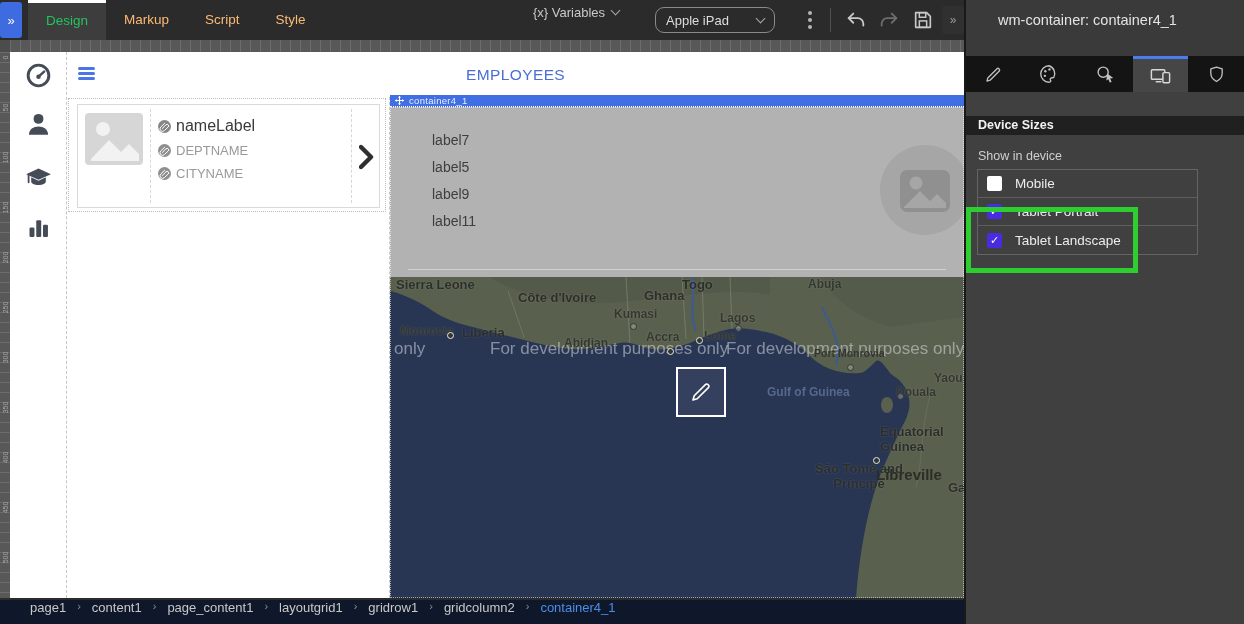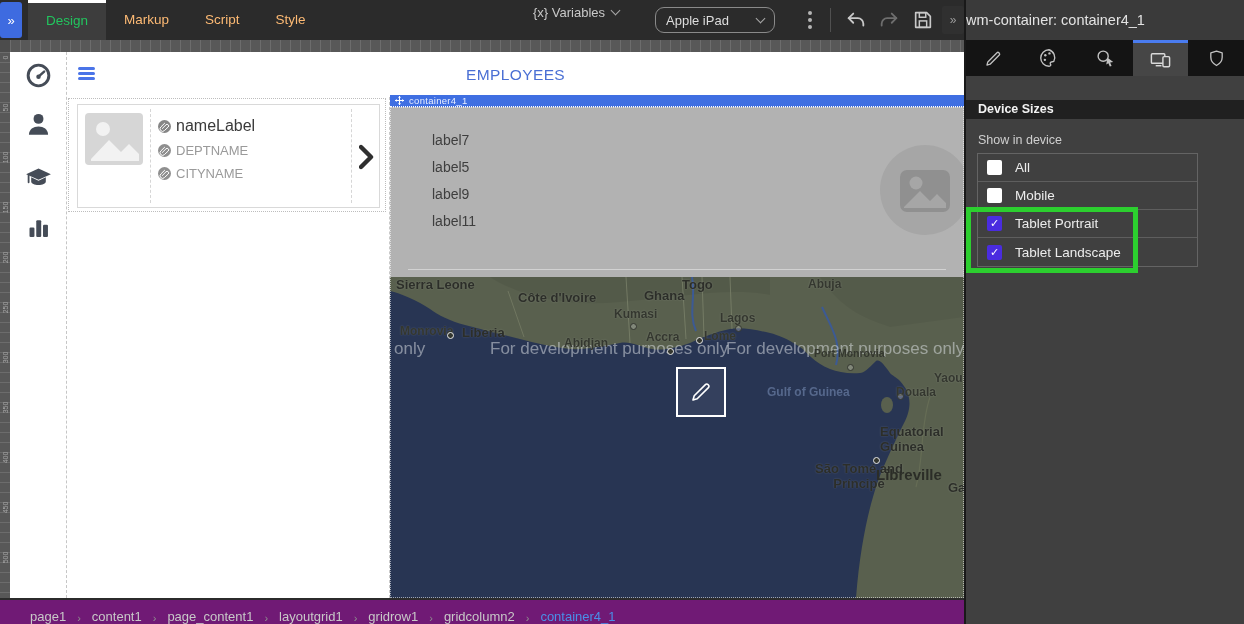--- a/index.html
+++ b/index.html
@@ -82,29 +82,29 @@
   .m-water{font-weight:bold;font-size:12px;color:#56688c}
   .m-watermark{font-size:17px;color:rgba(228,231,236,.5);z-index:2}
   .wrap{white-space:normal}
   .mk{position:absolute;border-radius:50%;z-index:3}
   .mk.filled{width:7px;height:7px;background:#33362f;border:1.5px solid #e8e8e8}
   .mk.open{width:7px;height:7px;border:1.5px solid #33362f;background:rgba(255,255,255,.25)}
   .pencil-btn{position:absolute;left:286px;top:90px;width:50px;height:50px;border:2px solid #fff;
     background:rgba(255,255,255,.06);display:flex;align-items:center;justify-content:center;cursor:pointer;z-index:4}
 
   
-  .breadcrumb{position:absolute;left:0;top:600px;width:964px;height:24px;background:#701a75;
-    display:flex;align-items:flex-end;padding-left:30px}
+  .breadcrumb{position:absolute;left:0;top:600px;width:964px;height:24px;background:#0f172a;
+    display:flex;align-items:flex-start;padding-left:30px}
   .bc-item{font-size:13px;color:#c8c8c8;margin-right:11px;cursor:pointer}
   .bc-item.active{color:#4a8fe8}
   .bc-sep{font-size:11px;color:#8f8f8f;margin-right:11px}
 
   
   .panel{position:absolute;left:964px;top:0;width:280px;height:624px;background:#404040;border-left:2px solid #191919}
-  .panel-title{height:40px;background:#3a3a3a;line-height:40px;color:#e3e3e3;font-size:14.5px}
+  .panel-title{height:56px;background:#3a3a3a;line-height:40px;padding-left:32px;color:#e3e3e3;font-size:14.5px}
   .panel-tabs{height:36px;display:flex;background:#141414}
   .ptab{flex:0 0 55.6px;height:36px;display:flex;align-items:center;justify-content:center;cursor:pointer}
   .ptab.active{background:#464646;border-top:3px solid #4a7cf0}
   .section-head{margin-top:24px;height:19px;background:#202020;color:#f2f2f2;font-weight:bold;font-size:12.5px;
     line-height:19px;padding-left:12px}
   .show-label{margin:14px 0 6px 12px;color:#cfcfcf;font-size:12.5px}
   .device-list{margin-left:11px;width:221px;border:1px solid #646464}
   .drow{height:28px;display:flex;align-items:center;gap:13px;padding-left:9px;border-bottom:1px solid #5e5e5e;cursor:pointer}
   .drow:last-child{border-bottom:none}
   .cb{width:15px;height:15px;border-radius:2px;background:#fff;font-size:11px;line-height:15px;text-align:center;color:#fff}
@@ -388,24 +388,20 @@
         <svg width="21" height="21" viewBox="0 0 24 24">
           <path d="M12 3.5 l6.5 2.2 v5 c0 4.6-2.7 7.4-6.5 9.3 c-3.8-1.9-6.5-4.7-6.5-9.3 v-5 z" fill="none" stroke="#c2c2c2" stroke-width="1.5" stroke-linejoin="round"></path>
         </svg>
       </div>
     </div>
     <div class="section-head">Device Sizes</div>
     <div class="show-label">Show in device</div>
     <div class="device-list">
         <div class="drow">
           <span class="cb"></span>
-          <span class="lbl">All</span>
-        </div>
-        <div class="drow">
-          <span class="cb"></span>
           <span class="lbl">Mobile</span>
         </div>
         <div class="drow">
           <span class="cb on">✓</span>
           <span class="lbl">Tablet Portrait</span>
         </div>
         <div class="drow">
           <span class="cb on">✓</span>
           <span class="lbl">Tablet Landscape</span>
         </div>

